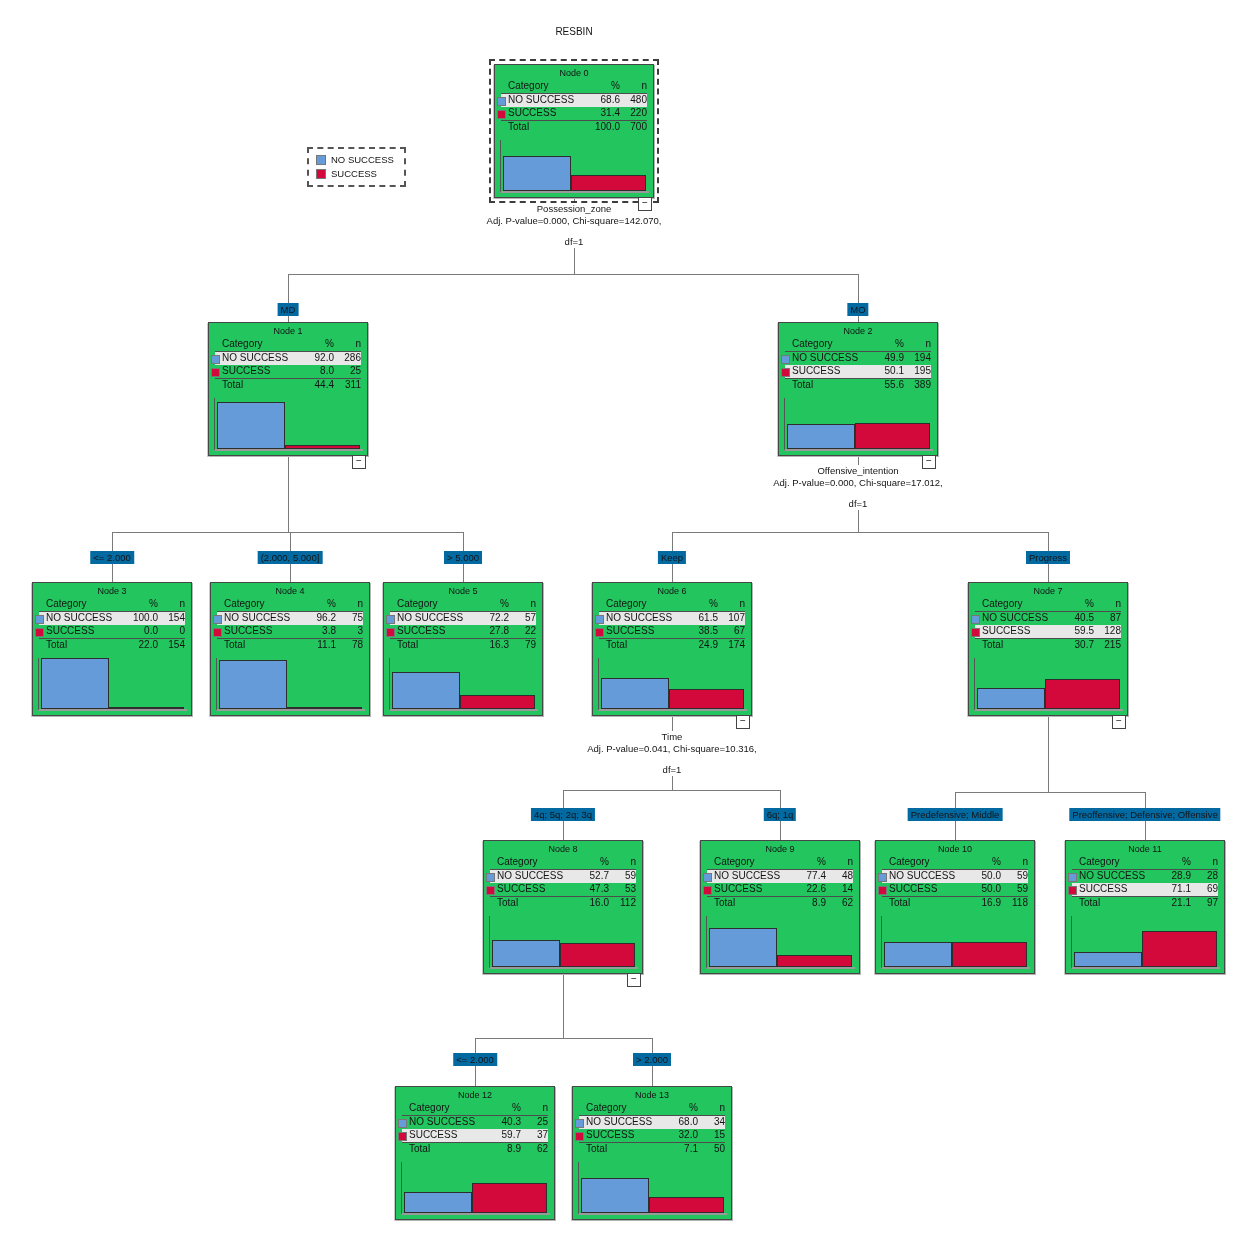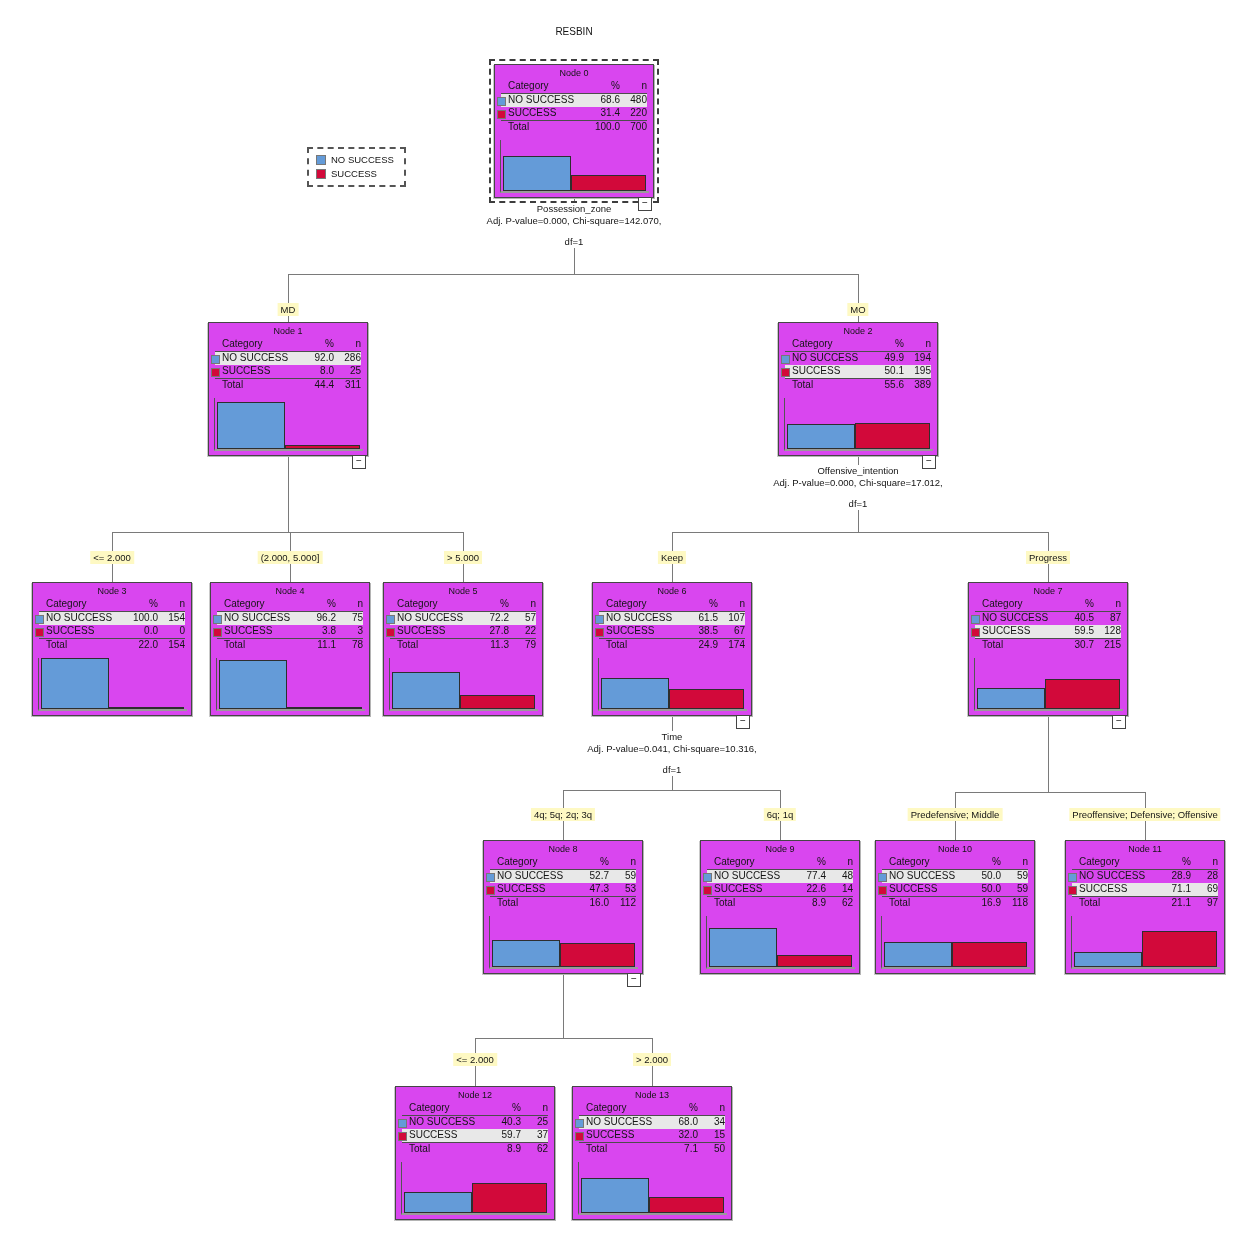--- a/index.html
+++ b/index.html
@@ -7,29 +7,29 @@
           font-family:"Liberation Sans",sans-serif;color:#141414}
   .tree-title{position:absolute;left:494px;top:26px;width:160px;text-align:center;font-size:10px}
   
   .vl{position:absolute;width:1px;background:#7a7a7a}
   .hline{position:absolute;height:1px;background:#7a7a7a}
   
   .split{position:absolute;width:330px;transform:translateX(-50%);text-align:center;
          font-size:9.5px;line-height:12px;background:#fff;z-index:3}
   .split .sdf{margin-top:9px}
   
-  .blabel{position:absolute;transform:translateX(-50%);background:#fef9c3;padding:0 3px;
+  .blabel{position:absolute;transform:translateX(-50%);background:#0369a1;padding:0 3px;
           font-size:9.5px;line-height:13px;white-space:nowrap;z-index:3}
   
   .legend{position:absolute;left:307px;top:147px;border:2px dashed #555;background:#fff;
           padding:4px 10px 4px 7px;z-index:3}
   .lrow{display:flex;align-items:center;font-size:9.5px;line-height:14px;gap:5px}
   .lsw{width:8px;height:8px;border:1px solid #777;flex:0 0 auto}
   
-  .node{position:absolute;width:160px;height:134px;background:#d946ef;border:1px solid #464646;
+  .node{position:absolute;width:160px;height:134px;background:#22c55e;border:1px solid #464646;
         box-shadow:1px 1px 0 #b4b4b4,-1px 1px 0 #c9c9c9;z-index:5;box-sizing:border-box}
   .node.selected{outline:2px dashed #3d3d3d;outline-offset:3px}
   .ntitle{height:13px;line-height:13px;padding-top:2px;text-align:center;font-size:9px}
   .thead,.trow,.total{display:flex;align-items:flex-start;font-size:10px;margin:0 6px;position:relative}
   .thead{height:13px;border-bottom:1px solid #4d4d4d}
   .trow{height:13px}
   .trow.hl{background:var(--highlight-row)}
   .total{height:15px}
   .sep{margin:0 6px;border-top:1px solid #4d4d4d}
   .cc{flex:1;padding-left:7px;white-space:nowrap;overflow:hidden}
@@ -299,21 +299,21 @@
       </div>
     <div class="trow">
         <span class="sw swr"></span>
         <span class="cc">SUCCESS</span>
         <span class="cp">27.8</span>
         <span class="cn">22</span>
       </div>
     <div class="sep"></div>
     <div class="total">
         <span class="cc">Total</span>
-        <span class="cp">11.3</span>
+        <span class="cp">16.3</span>
         <span class="cn">79</span>
       </div>
     <div class="chart">
         <div class="bar bblue" style="height: 72.2%;"></div>
         <div class="bar bred" style="height: 27.8%;"></div>
       </div>
   </div>
 
   <div class="node p6">
     <div class="ntitle">Node 6</div>

